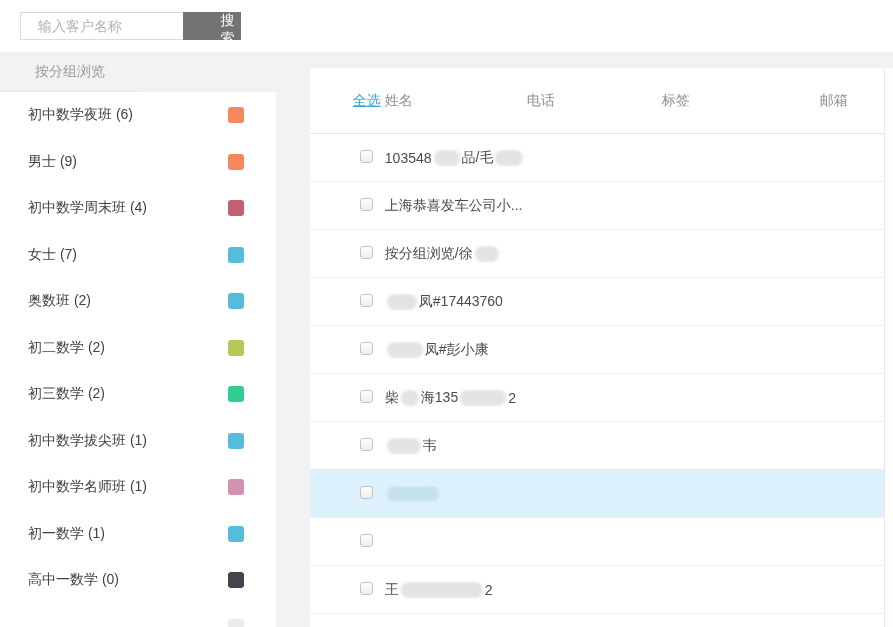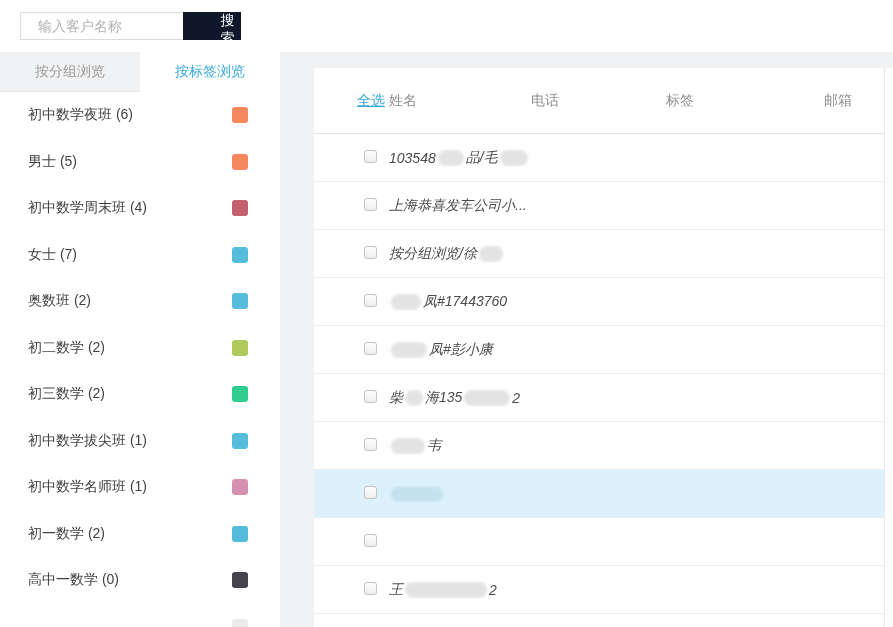--- a/index.html
+++ b/index.html
@@ -49,21 +49,21 @@
   .main-top-gap { height:16px; background:#F1F2F4; flex:0 0 auto; }
   .main-body { flex:1 1 auto; display:flex; min-height:0; }
   .panel { width:584px; background:#fff; border-right:1px solid #e8e8e8; overflow:hidden; }
   .scroll-track { width:8px; background:#fdfdfd; }
 
   .thead, .trow { display:grid; grid-template-columns:75px 142px 135px 158px 1fr; align-items:center; }
   .thead { height:66px; border-bottom:1px solid #e4e4e4; color:#8f8f8f; }
   .select-all { color:#36A9DA; text-decoration:underline; cursor:pointer; padding-left:43px; font-size:14px; }
   .th { font-size:14px; }
 
-  .trow { height:48px; border-bottom:1px solid #ededed; background:#fff;font-style:italic; }
+  .trow { height:48px; border-bottom:1px solid #ededed; background:#fff; }
   .trow.highlight { background:#DCF1FB; }
   .trow.partial { height:13px; border-bottom:none; }
   .cell-sel { padding-left:50px; }
   .checkbox {
     display:inline-block; width:13px; height:13px; border:1px solid #c2c2c2; border-radius:3px;
     background:linear-gradient(#fdfdfd,#eeeeee); cursor:pointer;
   }
   .cell-name { font-size:14px; color:#4a4a4a; white-space:nowrap; overflow:hidden; display:flex; align-items:center; }
   .seg-text { white-space:pre; }
   .seg-blur {
@@ -72,38 +72,37 @@
   }
   .trow.highlight .seg-blur { background:#c6e1ee; }
 </style>
 </head>
 <body>
 
 <div class="app">
 
   <div class="search-bar">
     <input class="search-input" type="text" placeholder="输入客户名称" style="">
-    <button class="search-btn" style="background: #0f172a; padding-left: 31px;">搜索</button>
+    <button class="search-btn" style="background: #737373; padding-left: 31px;">搜索</button>
   </div>
 
   <div class="content">
 
     <div class="sidebar">
       <div class="tabs">
         <div class="tab">按分组浏览</div>
-        <div class="tab active" style="color: rgb(54, 169, 218);">按标签浏览</div>
       </div>
       <div class="tag-list" id="tag-list">
   <div class="tag-item">
     <span class="tag-label">初中数学夜班 (6)</span>
     <span class="tag-swatch" style="background: rgb(245, 135, 95);"></span>
   </div>
 
   <div class="tag-item">
-    <span class="tag-label">男士 (5)</span>
+    <span class="tag-label">男士 (9)</span>
     <span class="tag-swatch" style="background: rgb(245, 135, 95);"></span>
   </div>
 
   <div class="tag-item">
     <span class="tag-label">初中数学周末班 (4)</span>
     <span class="tag-swatch" style="background: rgb(196, 96, 111);"></span>
   </div>
 
   <div class="tag-item">
     <span class="tag-label">女士 (7)</span>
@@ -129,21 +128,21 @@
     <span class="tag-label">初中数学拔尖班 (1)</span>
     <span class="tag-swatch" style="background: rgb(86, 188, 220);"></span>
   </div>
 
   <div class="tag-item">
     <span class="tag-label">初中数学名师班 (1)</span>
     <span class="tag-swatch" style="background: rgb(212, 145, 177);"></span>
   </div>
 
   <div class="tag-item">
-    <span class="tag-label">初一数学 (2)</span>
+    <span class="tag-label">初一数学 (1)</span>
     <span class="tag-swatch" style="background: rgb(86, 188, 220);"></span>
   </div>
 
   <div class="tag-item">
     <span class="tag-label">高中一数学 (0)</span>
     <span class="tag-swatch" style="background: rgb(69, 68, 78);"></span>
   </div>
 
   <div class="tag-item">
     <span class="tag-label"></span>

